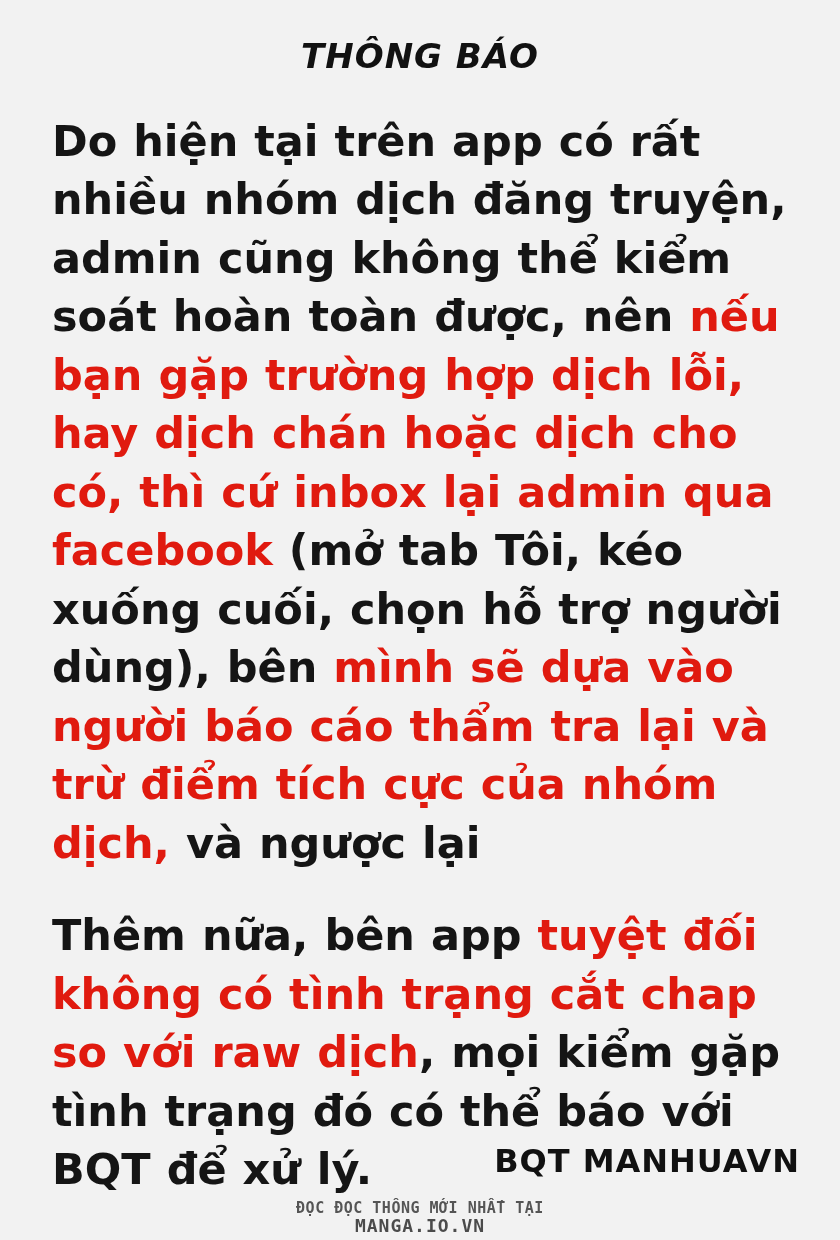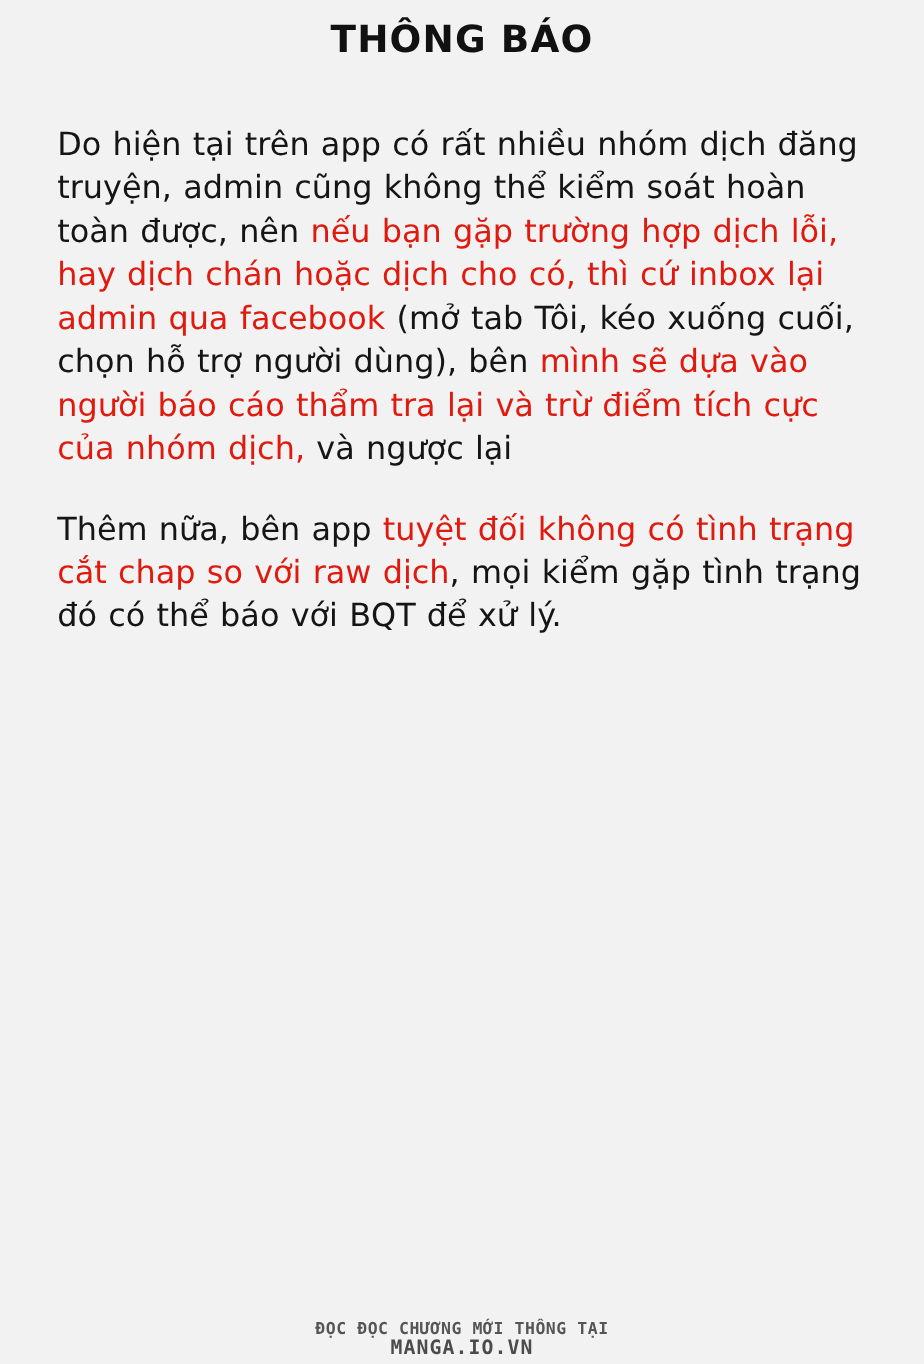--- a/index.html
+++ b/index.html
@@ -20,34 +20,35 @@
     height: 1240px;
     background: #f2f2f2;
     box-sizing: border-box;
   }
   .notice-title {
     text-align: center;
     font-size: 34px;
     font-weight: bold;
     letter-spacing: 1px;
     color: #111111;
-    padding-top: 16px;
+    padding-top: 36px;
     line-height: 1.2;
+    font-style: italic;
   }
   .body-block {
     position: absolute;
     left: 52px;
     right: 40px;
     top: 112px;
   }
   .para {
-    font-size: 29px;
+    font-size: 43px;
     line-height: 1.36;
     color: #151515;
-    font-weight: normal;
+    font-weight: bold;
     margin: 0 0 34px 0;
     word-spacing: 1px;
   }
   .red {
     color: #e01a0f;
   }
   .black {
     color: #151515;
   }
   .signature {
@@ -92,19 +93,20 @@
 
 <div class="page">
 
   <div class="notice-title">THÔNG BÁO</div>
 
   <div class="body-block">
     <p class="para" id="p1"><span class="black">Do hiện tại trên app có rất nhiều nhóm dịch đăng truyện, admin cũng không thể kiểm soát hoàn toàn được, nên </span><span class="red">nếu bạn gặp trường hợp dịch lỗi, hay dịch chán hoặc dịch cho có, thì cứ inbox lại admin qua facebook </span><span class="black">(mở tab Tôi, kéo xuống cuối, chọn hỗ trợ người dùng), bên </span><span class="red">mình sẽ dựa vào người báo cáo thẩm tra lại và trừ điểm tích cực của nhóm dịch,</span><span class="black"> và ngược lại</span></p>
     <p class="para" id="p2"><span class="black">Thêm nữa, bên app </span><span class="red">tuyệt đối không có tình trạng cắt chap so với raw dịch</span><span class="black">, mọi kiểm gặp tình trạng đó có thể báo với BQT để xử lý.</span></p>
   </div>
 
+  <div class="signature">BQT MANHUAVN</div>
 
   <div class="watermark">
-    <span class="wm-line1">ĐỌC ĐỌC CHƯƠNG MỚI THÔNG TẠI</span>
+    <span class="wm-line1">ĐỌC ĐỌC THÔNG MỚI NHẤT TẠI</span>
     <span class="wm-line2">MANGA.IO.VN</span>
   </div>
 
 </div>
 
 </body></html>

